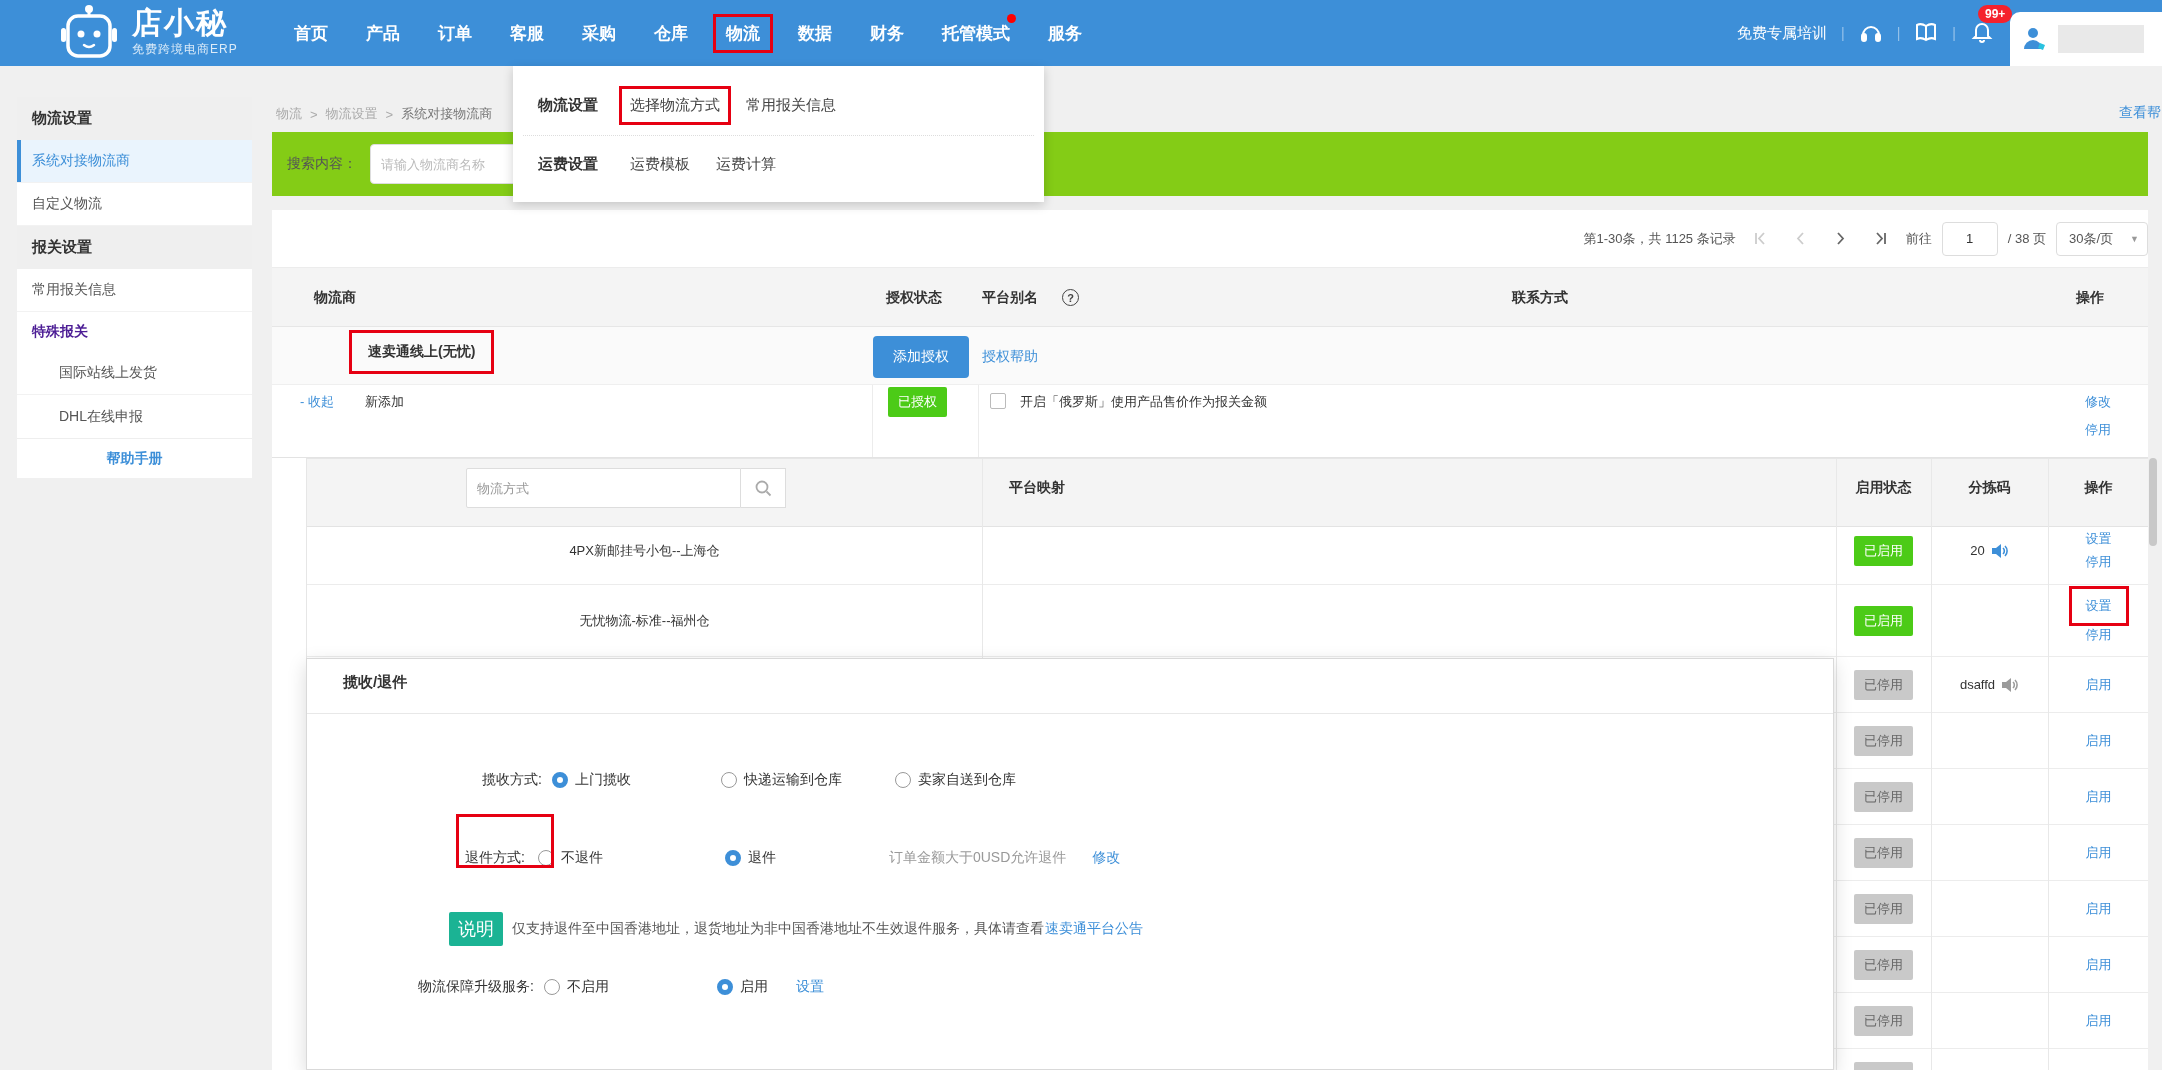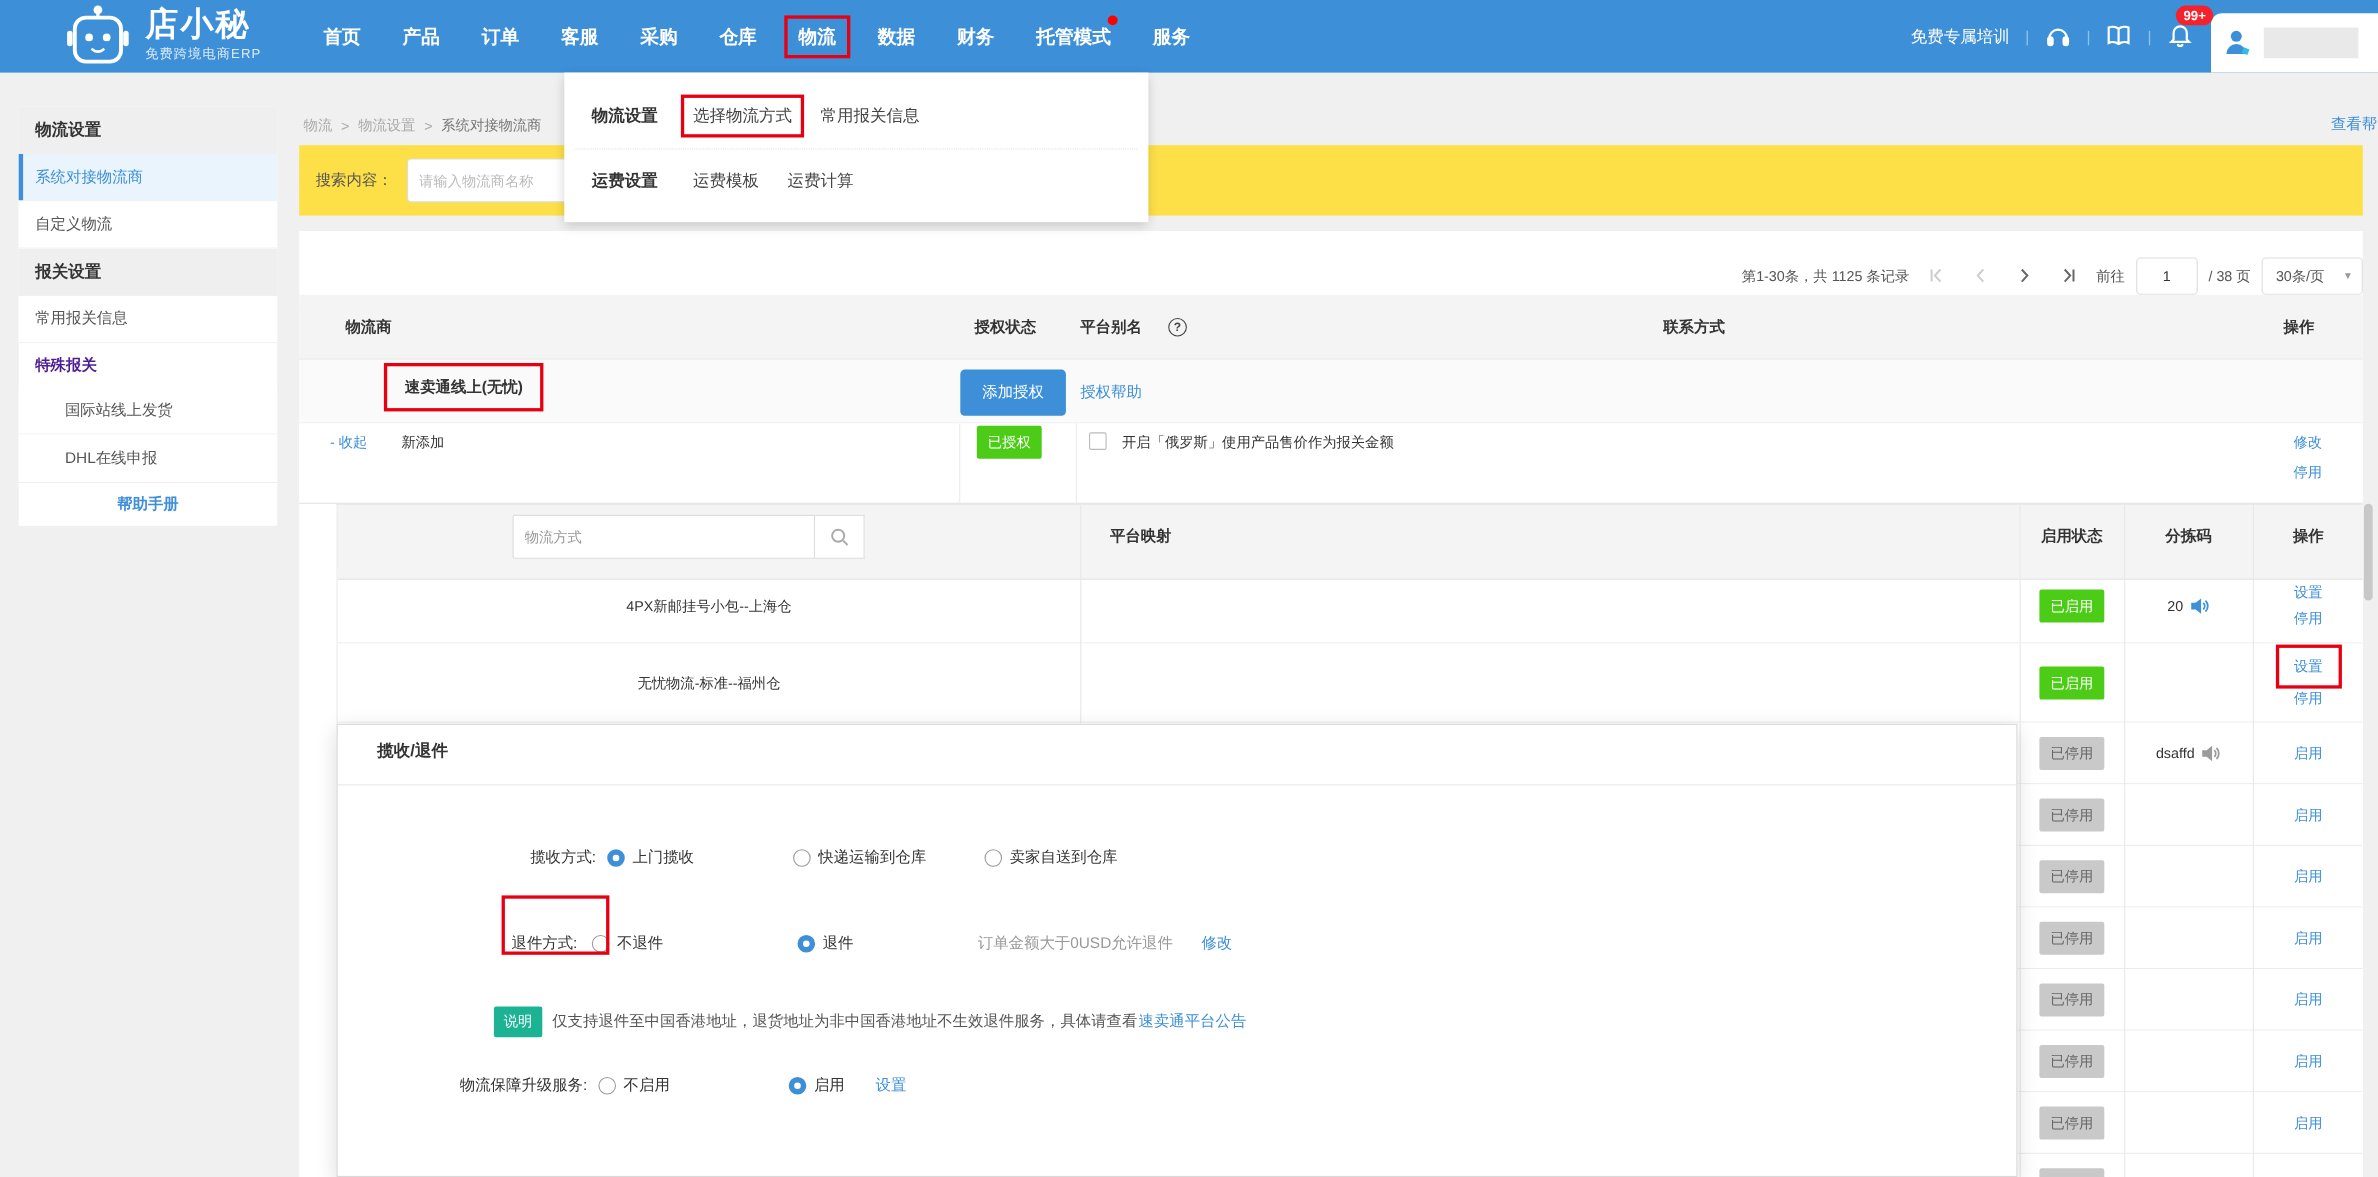--- a/index.html
+++ b/index.html
@@ -50,29 +50,29 @@
   .sb-help { height:40px; display:flex; align-items:center; justify-content:center; font-size:14px; font-weight:bold;
              color:#3d8fd8; border-top:1px solid #eee; cursor:pointer; }
 
   
   .breadcrumb { position:absolute; left:276px; top:97px; height:34px; display:flex; align-items:center; gap:8px;
                 font-size:13px; color:#aaa; }
   .breadcrumb .last { color:#777; }
   .help-link { position:absolute; left:2119px; top:104px; font-size:14px; color:#3d8fd8; white-space:nowrap; cursor:pointer; }
 
   
-  .search-panel { position:absolute; left:272px; top:132px; width:1876px; height:64px; background:#fde047; }
+  .search-panel { position:absolute; left:272px; top:132px; width:1876px; height:64px; background:#84cc16; }
   .search-label { position:absolute; left:15px; top:0; height:64px; display:flex; align-items:center; font-size:14px; color:#555; }
   .search-input { position:absolute; left:98px; top:12px; width:280px; height:40px; border:1px solid #ddd; border-radius:4px;
                   padding:0 10px; font-size:13px; color:#333; font-family:inherit; }
   .search-input::placeholder { color:#bbb; }
 
   
   .table-panel { position:absolute; left:272px; top:210px; width:1876px; height:860px; background:#fff; }
-  .pag-row { position:absolute; left:0; top:12px; width:100%; height:58px; border-bottom:1px solid #ececec;
+  .pag-row { position:absolute; left:0; top:0; width:100%; height:58px; border-bottom:1px solid #ececec;
              display:flex; align-items:center; justify-content:flex-end; padding-right:0; gap:10px; }
   .pag-text { font-size:13px; color:#555; }
   .pag-btn { width:30px; height:30px; display:flex; align-items:center; justify-content:center; cursor:pointer; }
   .pag-input { width:56px; height:34px; border:1px solid #ddd; border-radius:4px; text-align:center; font-size:13px;
                color:#333; font-family:inherit; }
   .pag-select { width:92px; height:34px; border:1px solid #ddd; border-radius:4px; display:flex; align-items:center;
                 justify-content:space-between; padding:0 8px 0 12px; font-size:13px; color:#555; cursor:pointer; }
   .caret { font-size:9px; color:#999; }
 
   .thead-row { position:absolute; left:0; top:58px; width:100%; height:59px; background:#f4f4f4;
@@ -116,21 +116,21 @@
            border:1px solid #d9d9d9; box-shadow:0 6px 18px rgba(0,0,0,.15); }
   .modal-title { position:absolute; left:36px; top:14px; font-size:15px; font-weight:bold; color:#333; }
   .modal-divider { position:absolute; left:0; right:0; top:54px; border-top:1px solid #e8e8e8; }
   .m-row { position:absolute; left:0; width:100%; height:34px; display:flex; align-items:center; }
   .m-label { font-size:14px; color:#333; white-space:nowrap; }
   .radio { width:16px; height:16px; border-radius:50%; border:1px solid #999; background:#fff; display:inline-block; flex:none; cursor:pointer; }
   .radio.sel { border:5px solid #3d8fd8; }
   .opt-label { font-size:14px; color:#333; margin-left:7px; white-space:nowrap; cursor:pointer; }
   .m-note { font-size:14px; color:#999; white-space:nowrap; }
   .rframe-return { position:absolute; left:149px; top:-27px; width:98px; height:54px; border:3px solid #e60012; }
-  .note-badge { background:#1bb394; color:#fff; font-size:13px; padding:5px 9px; border-radius:2px; white-space:nowrap; }
+  .note-badge { background:#1bb394; color:#fff; font-size:18px; padding:5px 9px; border-radius:2px; white-space:nowrap; }
 
   .scroll-thumb { position:absolute; left:2149px; top:458px; width:8px; height:88px; background:#c8c8c8; border-radius:4px; z-index:90; }
 </style>
 </head>
 <body>
 
 <div class="screen">
 
   <div class="topnav">
     <div class="logo">

